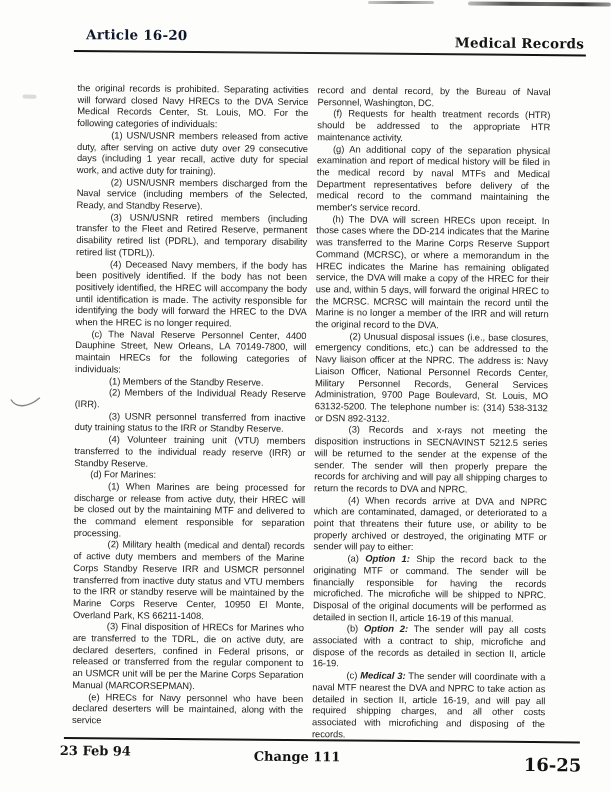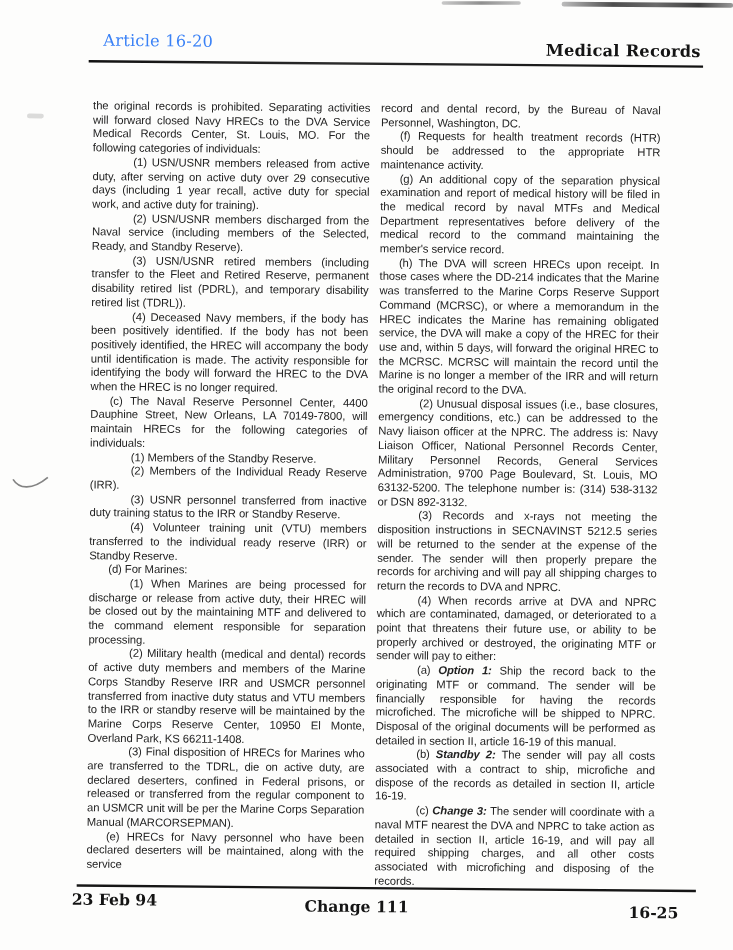--- a/index.html
+++ b/index.html
@@ -14,22 +14,22 @@
     background:#fdfdfc; overflow:hidden;
   }
   
   .content {
     position:absolute; left:0; top:0; width:611px; height:792px;
     transform:rotate(0.5deg); transform-origin:70px 40px;
     color:#1e1e1e;
   }
   .hdr-left {
     position:absolute; left:86px; top:26px;
-    font-family:"DejaVu Serif", serif; font-weight:400;
-    font-size:13.5px; letter-spacing:.2px; color:#3b82f6;
+    font-family:"DejaVu Serif", serif; font-weight:700;
+    font-size:13.5px; letter-spacing:.2px; color:#0f172a;
   }
   .hdr-right {
     position:absolute; right:27px; top:31px;
     font-family:"DejaVu Serif", serif; font-weight:700;
     font-size:13.5px; letter-spacing:.2px; color:#141414;
   }
   .hdr-rule {
     position:absolute; left:74px; top:50px; width:512px; height:2.4px;
     background:linear-gradient(90deg,#111 0%,#2a2a2a 40%,#111 100%);
   }
@@ -54,21 +54,21 @@
   .ftr-date {
     position:absolute; left:66px; top:743px;
     font-family:"DejaVu Serif", serif; font-weight:700; font-size:13px; color:#141414;
   }
   .ftr-change {
     position:absolute; left:260px; top:747px;
     font-family:"DejaVu Serif", serif; font-weight:700; font-size:13px; color:#141414;
   }
   .ftr-page {
     position:absolute; left:530px; top:750px;
-    font-family:"DejaVu Serif", serif; font-weight:700; font-size:13px; color:#141414;text-align:center;
+    font-family:"DejaVu Serif", serif; font-weight:700; font-size:18px; color:#141414;text-align:center;
   }
   
   .streak-1 {
     position:absolute; left:368px; top:1px; width:66px; height:3px;
     background:linear-gradient(90deg,#c9c9c9,#8f8f8f,#c2c2c2); border-radius:2px;
   }
   .streak-2 {
     position:absolute; left:468px; top:2px; width:143px; height:4px;
     background:linear-gradient(90deg,#bdbdbd,#4d4d4d 30%,#6b6b6b 55%,#3f3f3f 80%,#9a9a9a);
     border-radius:2px; transform:rotate(0.4deg);
@@ -116,22 +116,22 @@
       </div>
     <div class="col col-right">
         <p class="para indent-0">record and dental record, by the Bureau of Naval Personnel, Washington, DC.</p>
         <p class="para indent-1">(f) Requests for health treatment records (HTR) should be addressed to the appropriate HTR maintenance activity.</p>
         <p class="para indent-1">(g) An additional copy of the separation physical examination and report of medical history will be filed in the medical record by naval MTFs and Medical Department representatives before delivery of the medical record to the command maintaining the member's service record.</p>
         <p class="para indent-1">(h) The DVA will screen HRECs upon receipt. In those cases where the DD-214 indicates that the Marine was transferred to the Marine Corps Reserve Support Command (MCRSC), or where a memorandum in the HREC indicates the Marine has remaining obligated service, the DVA will make a copy of the HREC for their use and, within 5 days, will forward the original HREC to the MCRSC. MCRSC will maintain the record until the Marine is no longer a member of the IRR and will return the original record to the DVA.</p>
         <p class="para indent-2">(2) Unusual disposal issues (i.e., base closures, emergency conditions, etc.) can be addressed to the Navy liaison officer at the NPRC. The address is: Navy Liaison Officer, National Personnel Records Center, Military Personnel Records, General Services Administration, 9700 Page Boulevard, St. Louis, MO 63132-5200. The telephone number is: (314) 538-3132 or DSN 892-3132.</p>
         <p class="para indent-2">(3) Records and x-rays not meeting the disposition instructions in SECNAVINST 5212.5 series will be returned to the sender at the expense of the sender. The sender will then properly prepare the records for archiving and will pay all shipping charges to return the records to DVA and NPRC.</p>
         <p class="para indent-2">(4) When records arrive at DVA and NPRC which are contaminated, damaged, or deteriorated to a point that threatens their future use, or ability to be properly archived or destroyed, the originating MTF or sender will pay to either:</p>
         <p class="para indent-2">(a) <span class="opt">Option 1:</span> Ship the record back to the originating MTF or command. The sender will be financially responsible for having the records microfiched. The microfiche will be shipped to NPRC. Disposal of the original documents will be performed as detailed in section II, article 16-19 of this manual.</p>
-        <p class="para indent-2">(b) <span class="opt">Standby 2:</span> The sender will pay all costs associated with a contract to ship, microfiche and dispose of the records as detailed in section II, article 16-19.</p>
-        <p class="para indent-2">(c) <span class="opt">Change 3:</span> The sender will coordinate with a naval MTF nearest the DVA and NPRC to take action as detailed in section II, article 16-19, and will pay all required shipping charges, and all other costs associated with microfiching and disposing of the records.</p>
+        <p class="para indent-2">(b) <span class="opt">Option 2:</span> The sender will pay all costs associated with a contract to ship, microfiche and dispose of the records as detailed in section II, article 16-19.</p>
+        <p class="para indent-2">(c) <span class="opt">Medical 3:</span> The sender will coordinate with a naval MTF nearest the DVA and NPRC to take action as detailed in section II, article 16-19, and will pay all required shipping charges, and all other costs associated with microfiching and disposing of the records.</p>
       </div>
 
     <div class="ftr-rule"></div>
     <div class="ftr-date">23 Feb 94</div>
     <div class="ftr-change">Change 111</div>
     <div class="ftr-page">16-25</div>
   </div>
 </div>
 
 </body></html>

